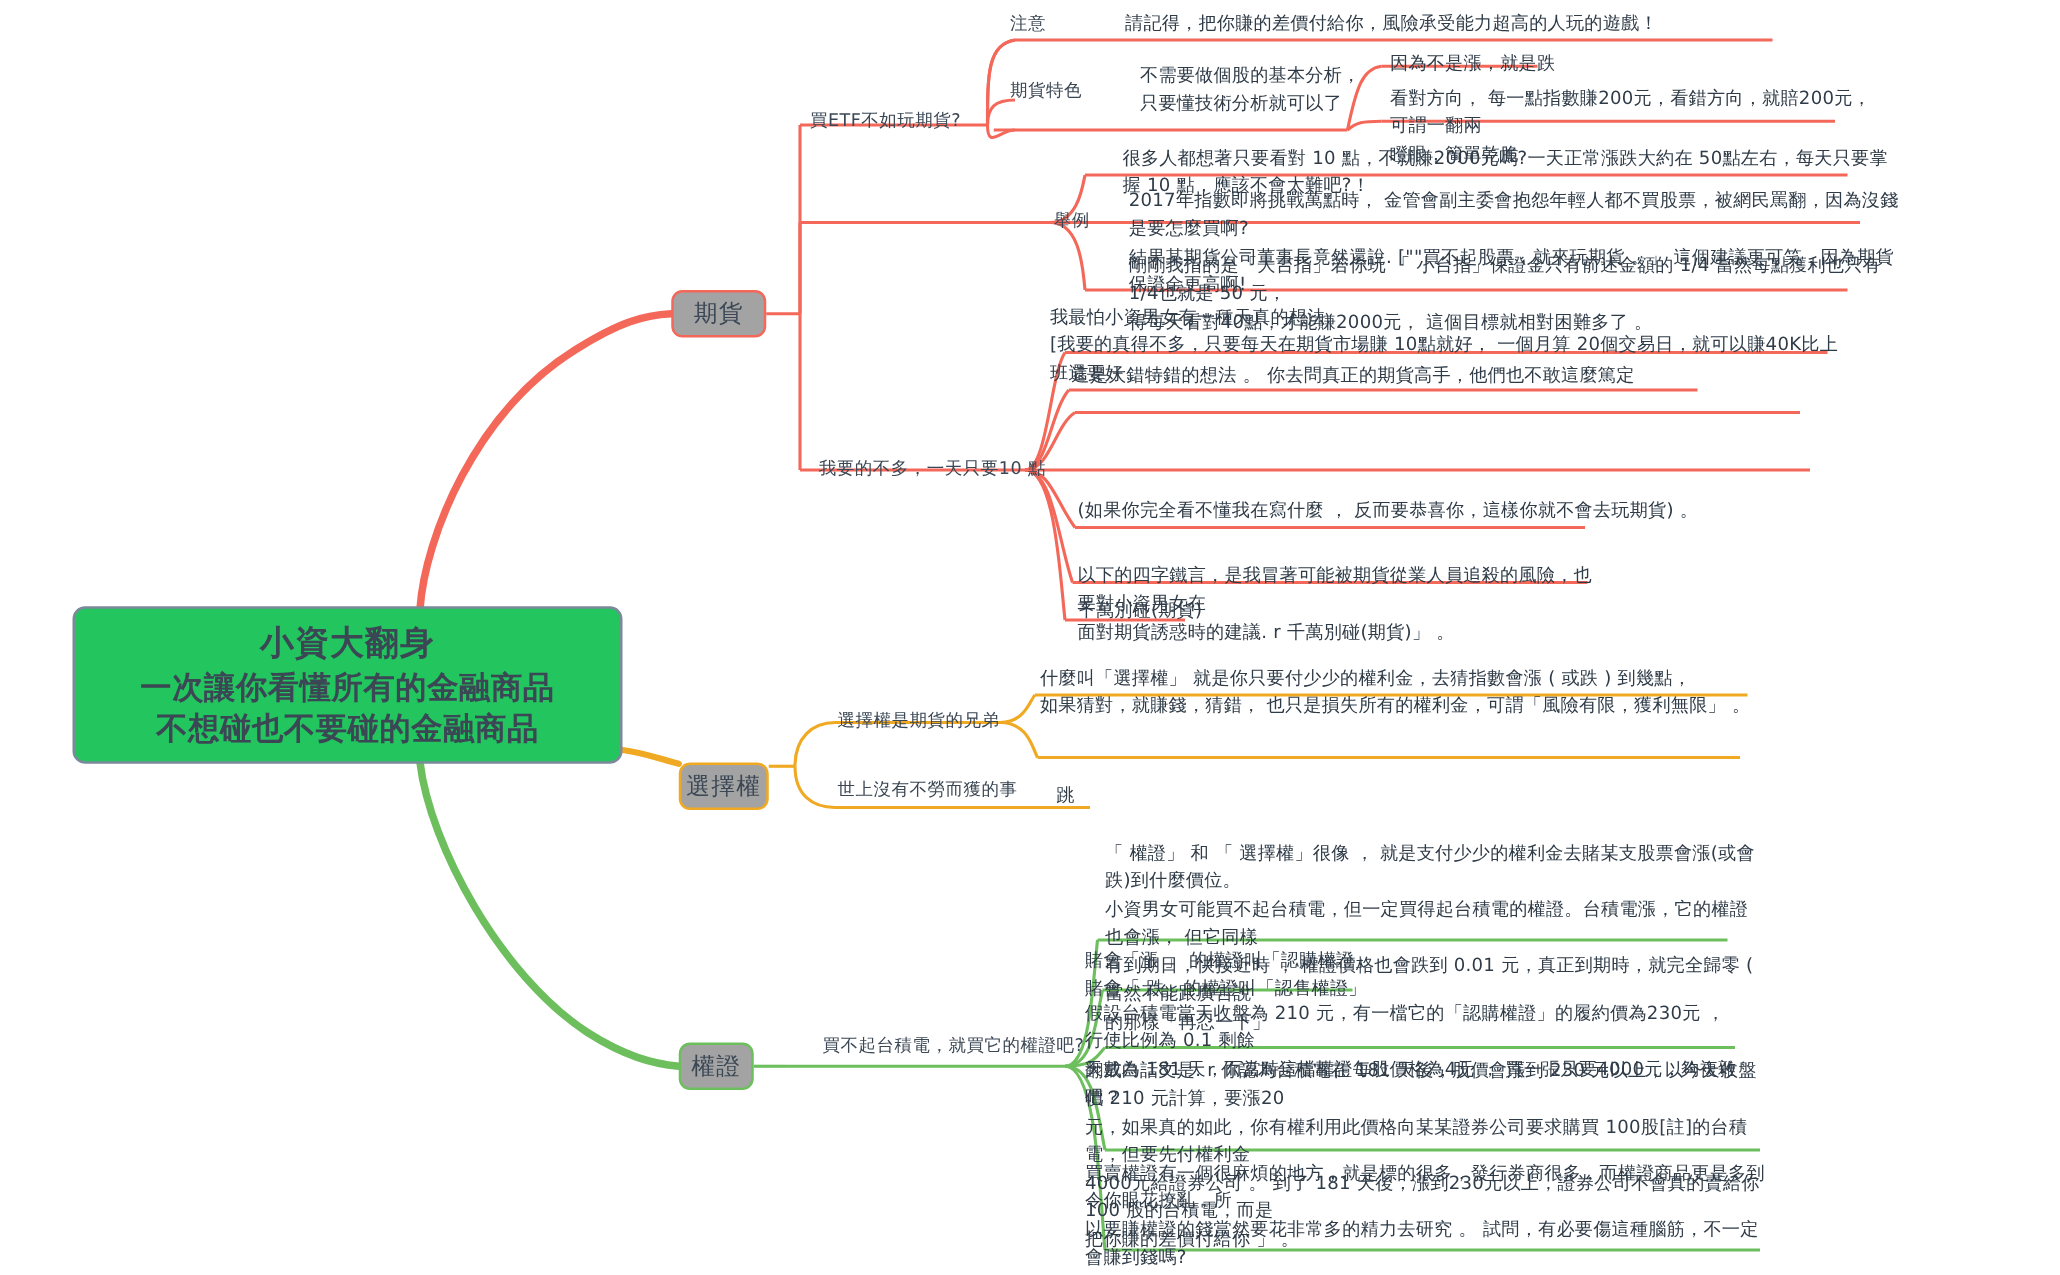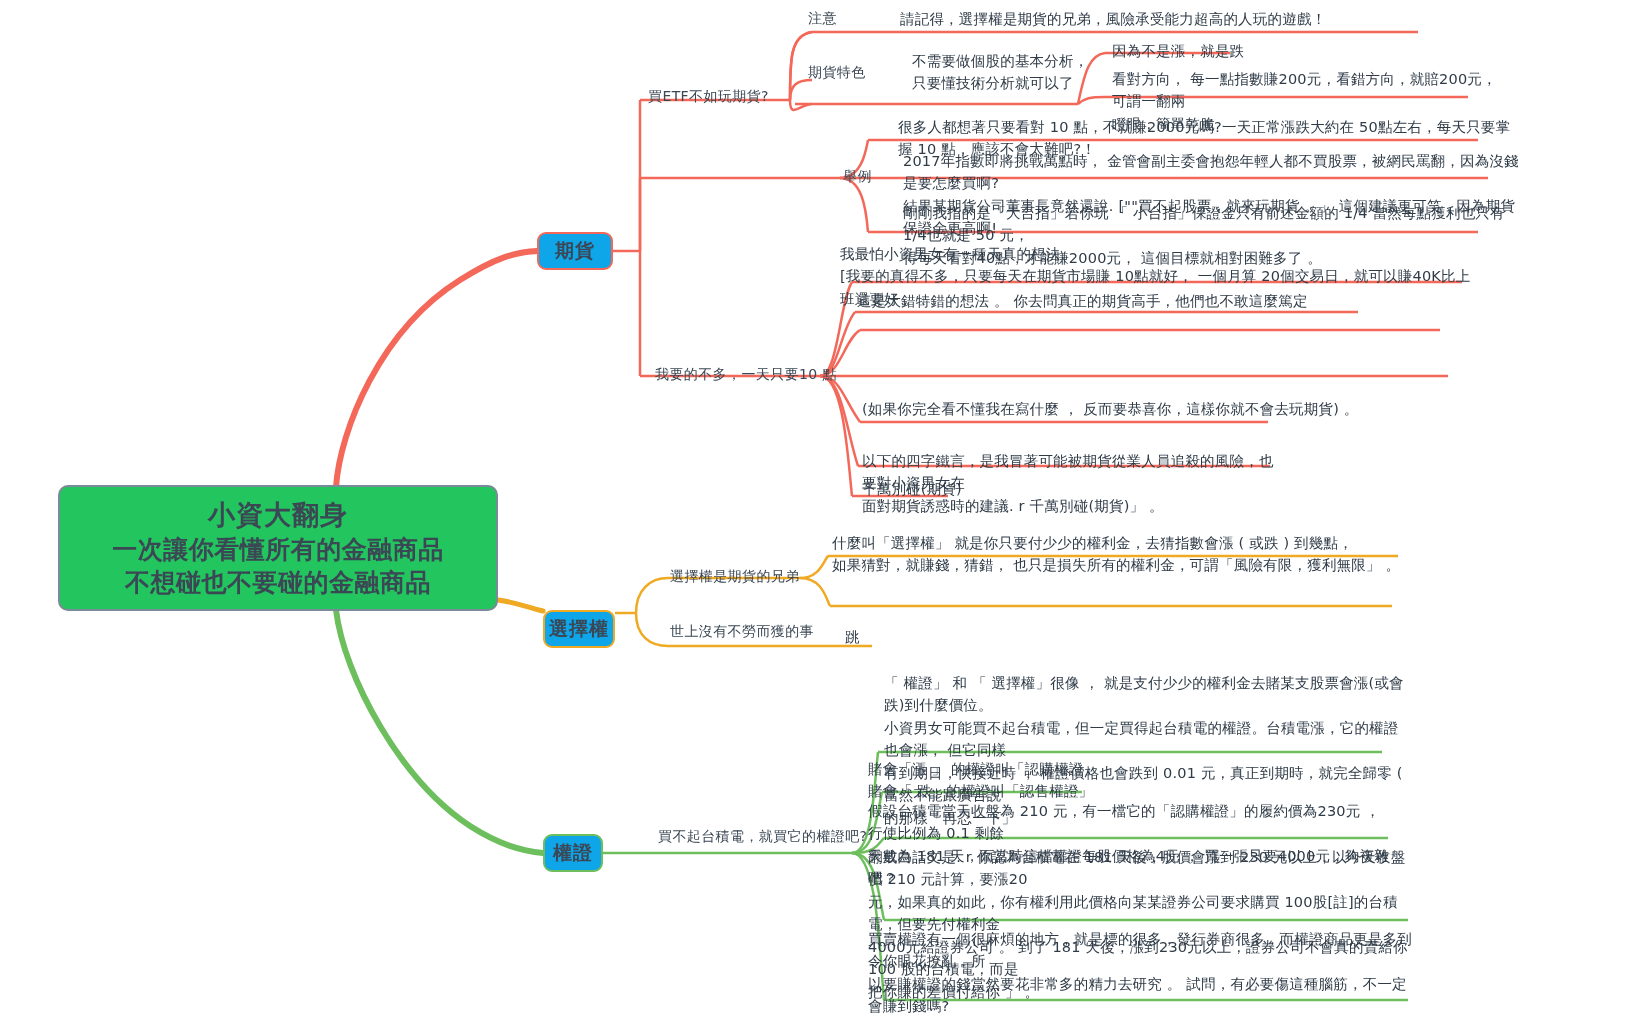--- a/index.html
+++ b/index.html
@@ -43,29 +43,29 @@
     z-index: 5;
   }
   .root-line-1 { font-size: 27px; letter-spacing: 1px; line-height: 1.32; }
   .root-line-2 { font-size: 25px; letter-spacing: 0.5px; line-height: 1.32; }
   .root-line-3 { font-size: 25px; letter-spacing: 0.5px; line-height: 1.32; }
 
   
   .branch-node {
     position: absolute;
     box-sizing: border-box;
-    background: #0ea5e9;
+    background: #a3a3a3;
     border-radius: 9px;
     border-width: 2px;
     border-style: solid;
     display: flex;
     align-items: center;
     justify-content: center;
     font-size: 19px;
-    font-weight: bold;
+    font-weight: normal;
     color: #3b4754;
     letter-spacing: 1px;
     z-index: 5;
   }
   .branch-futures  { left: 537px; top: 232px; width: 76px; height: 38px; border-color: #f4685a; }
   .branch-options  { left: 543px; top: 594px; width: 72px; height: 38px; border-color: #f0a922; margin-top: 16px; }
   .branch-warrants { left: 543px; top: 834px; width: 60px; height: 38px; border-color: #6dbf5e; }
 
   
   .sub-label {
@@ -175,21 +175,21 @@
   </div>
 
   <div class="branch-node branch-futures">期貨</div>
   <div class="branch-node branch-options">選擇權</div>
   <div class="branch-node branch-warrants">權證</div>
 
   <div class="sub-label" style="left:648px; top:88px;">買ETF不如玩期貨?</div>
   <div class="sub-label" style="left:655px; top:366px;">我要的不多，一天只要10 點</div>
 
   <div class="sub-label" style="left:808px; top:10px;">注意</div>
-  <div class="leaf" style="left:900px; top:8px; width:560px;">請記得，選擇權是期貨的兄弟，風險承受能力超高的人玩的遊戲！</div>
+  <div class="leaf" style="left:900px; top:8px; width:560px;">請記得，把你賺的差價付給你，風險承受能力超高的人玩的遊戲！</div>
 
   <div class="sub-label" style="left:808px; top:64px;">期貨特色</div>
   <div class="leaf" style="left:912px; top:50px; width:280px;">不需要做個股的基本分析，
 只要懂技術分析就可以了</div>
 
   <div class="leaf" style="left:1112px; top:40px; width:300px;">因為不是漲，就是跌</div>
   <div class="leaf" style="left:1112px; top:68px; width:390px;">看對方向， 每一點指數賺200元，看錯方向，就賠200元，可謂一翻兩
 瞪眼，簡單乾脆</div>
 
   <div class="sub-label" style="left:843px; top:168px;font-family:Liberation Serif, serif;">舉例</div>

